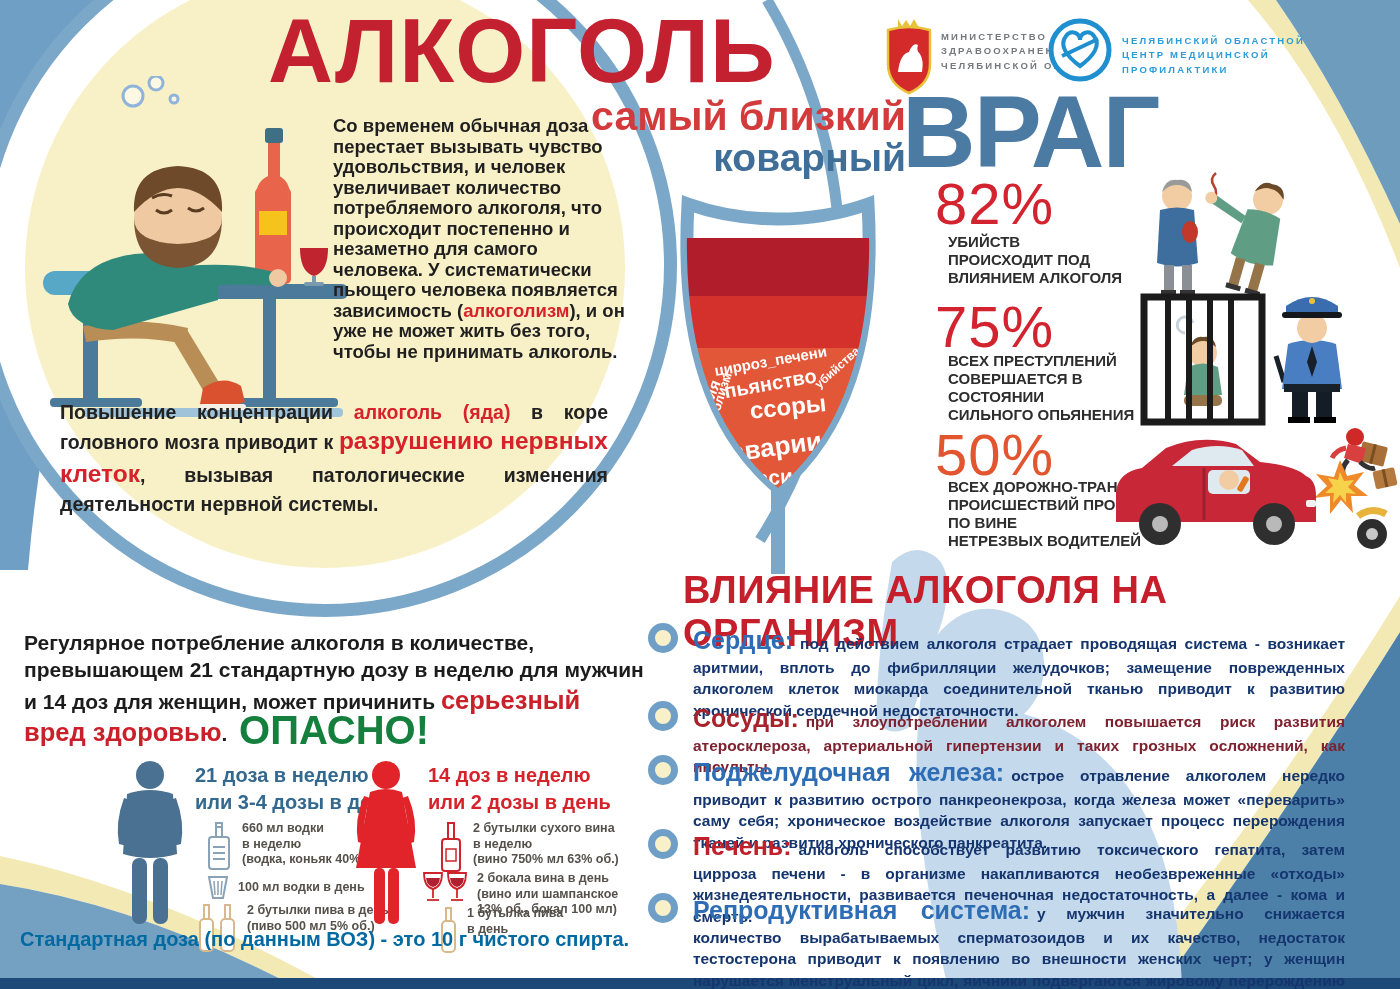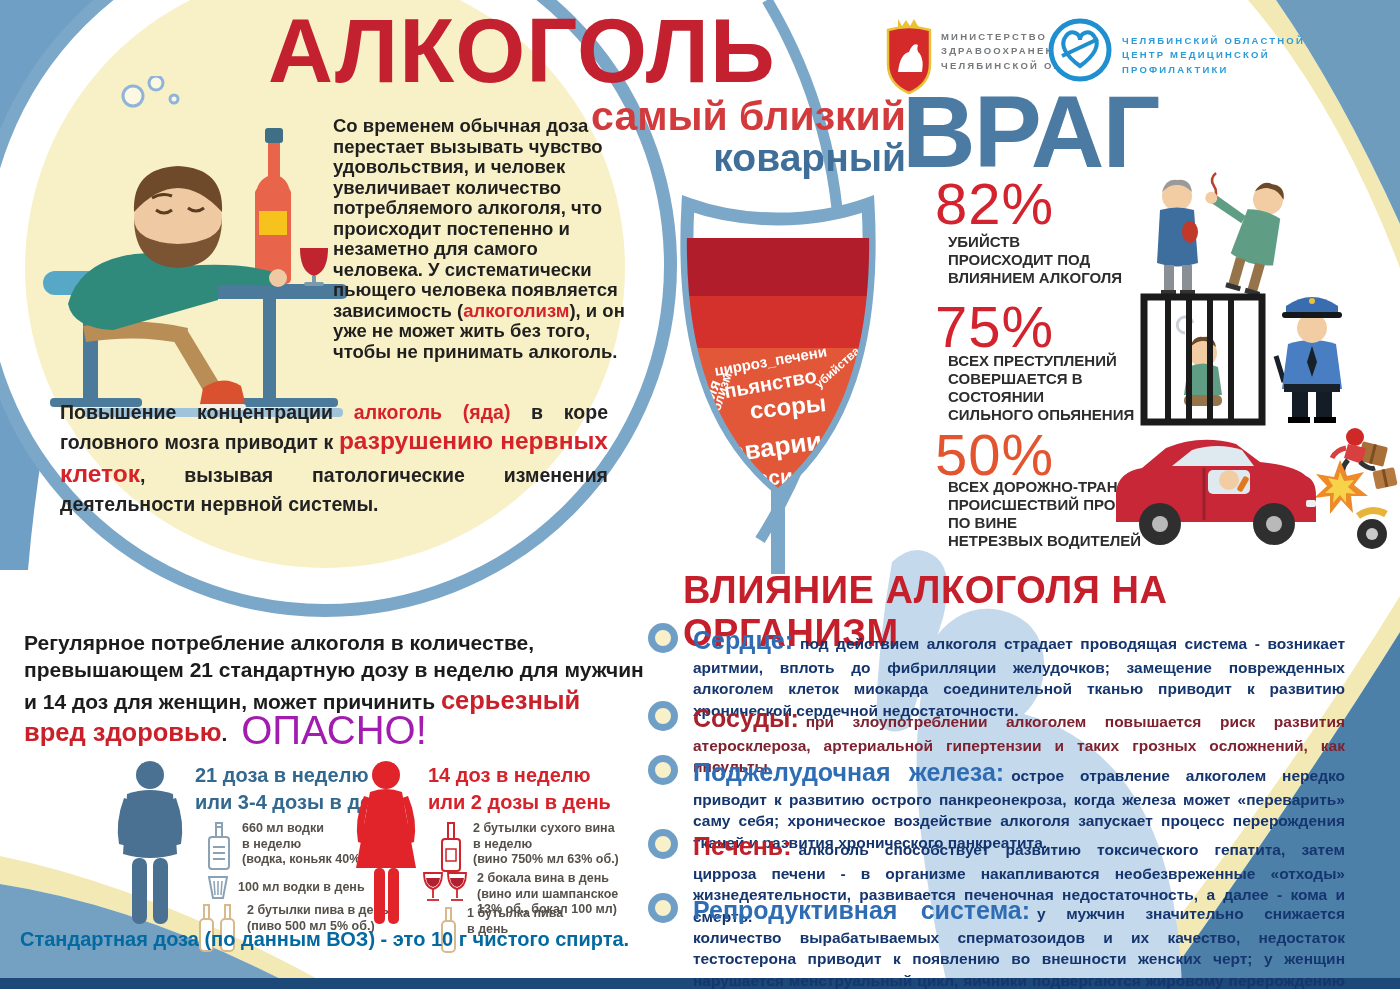--- a/index.html
+++ b/index.html
@@ -44,21 +44,21 @@
   .organ-p{margin:3px;font-size:15.5px;line-height:1.37;text-align:justify;}
   .organ-h{font-size:25px;margin-right:7px;}
   .h-blue{color:#2e6db4;}
   .h-red{color:#bf202a;}
   .h-darkred{color:#a8222b;}
   .b-navy{color:#15356e;}
   .b-maroon{color:#7e2230;}
   
   .danger{left:24px;top:630px;width:620px;font-size:21px;line-height:1.28;color:#1c1c1c;}
   .danger .big-red{font-size:25.5px;color:#c9202a;}
-  .warning{left:24px;top:708px;width:620px;text-align:center;font-size:40px;font-weight:400;color:#a21caf;}
+  .warning{left:24px;top:708px;width:620px;text-align:center;font-size:40px;font-weight:700;color:#15803d;}
   .dose-h{font-size:20px;line-height:1;}
   .dose-h.blue{color:#33688f;}
   .dose-h.fred{color:#d6232b;}
   .dose-row{display:flex;gap:9px;align-items:flex-start;margin-top:15px;}
   .dose-text{font-size:12.5px;line-height:1.25;color:#55504a;}
   .footnote{left:20px;top:928px;width:660px;font-size:20px;color:#0369a1;}
 </style>
 </head>
 <body>
 

